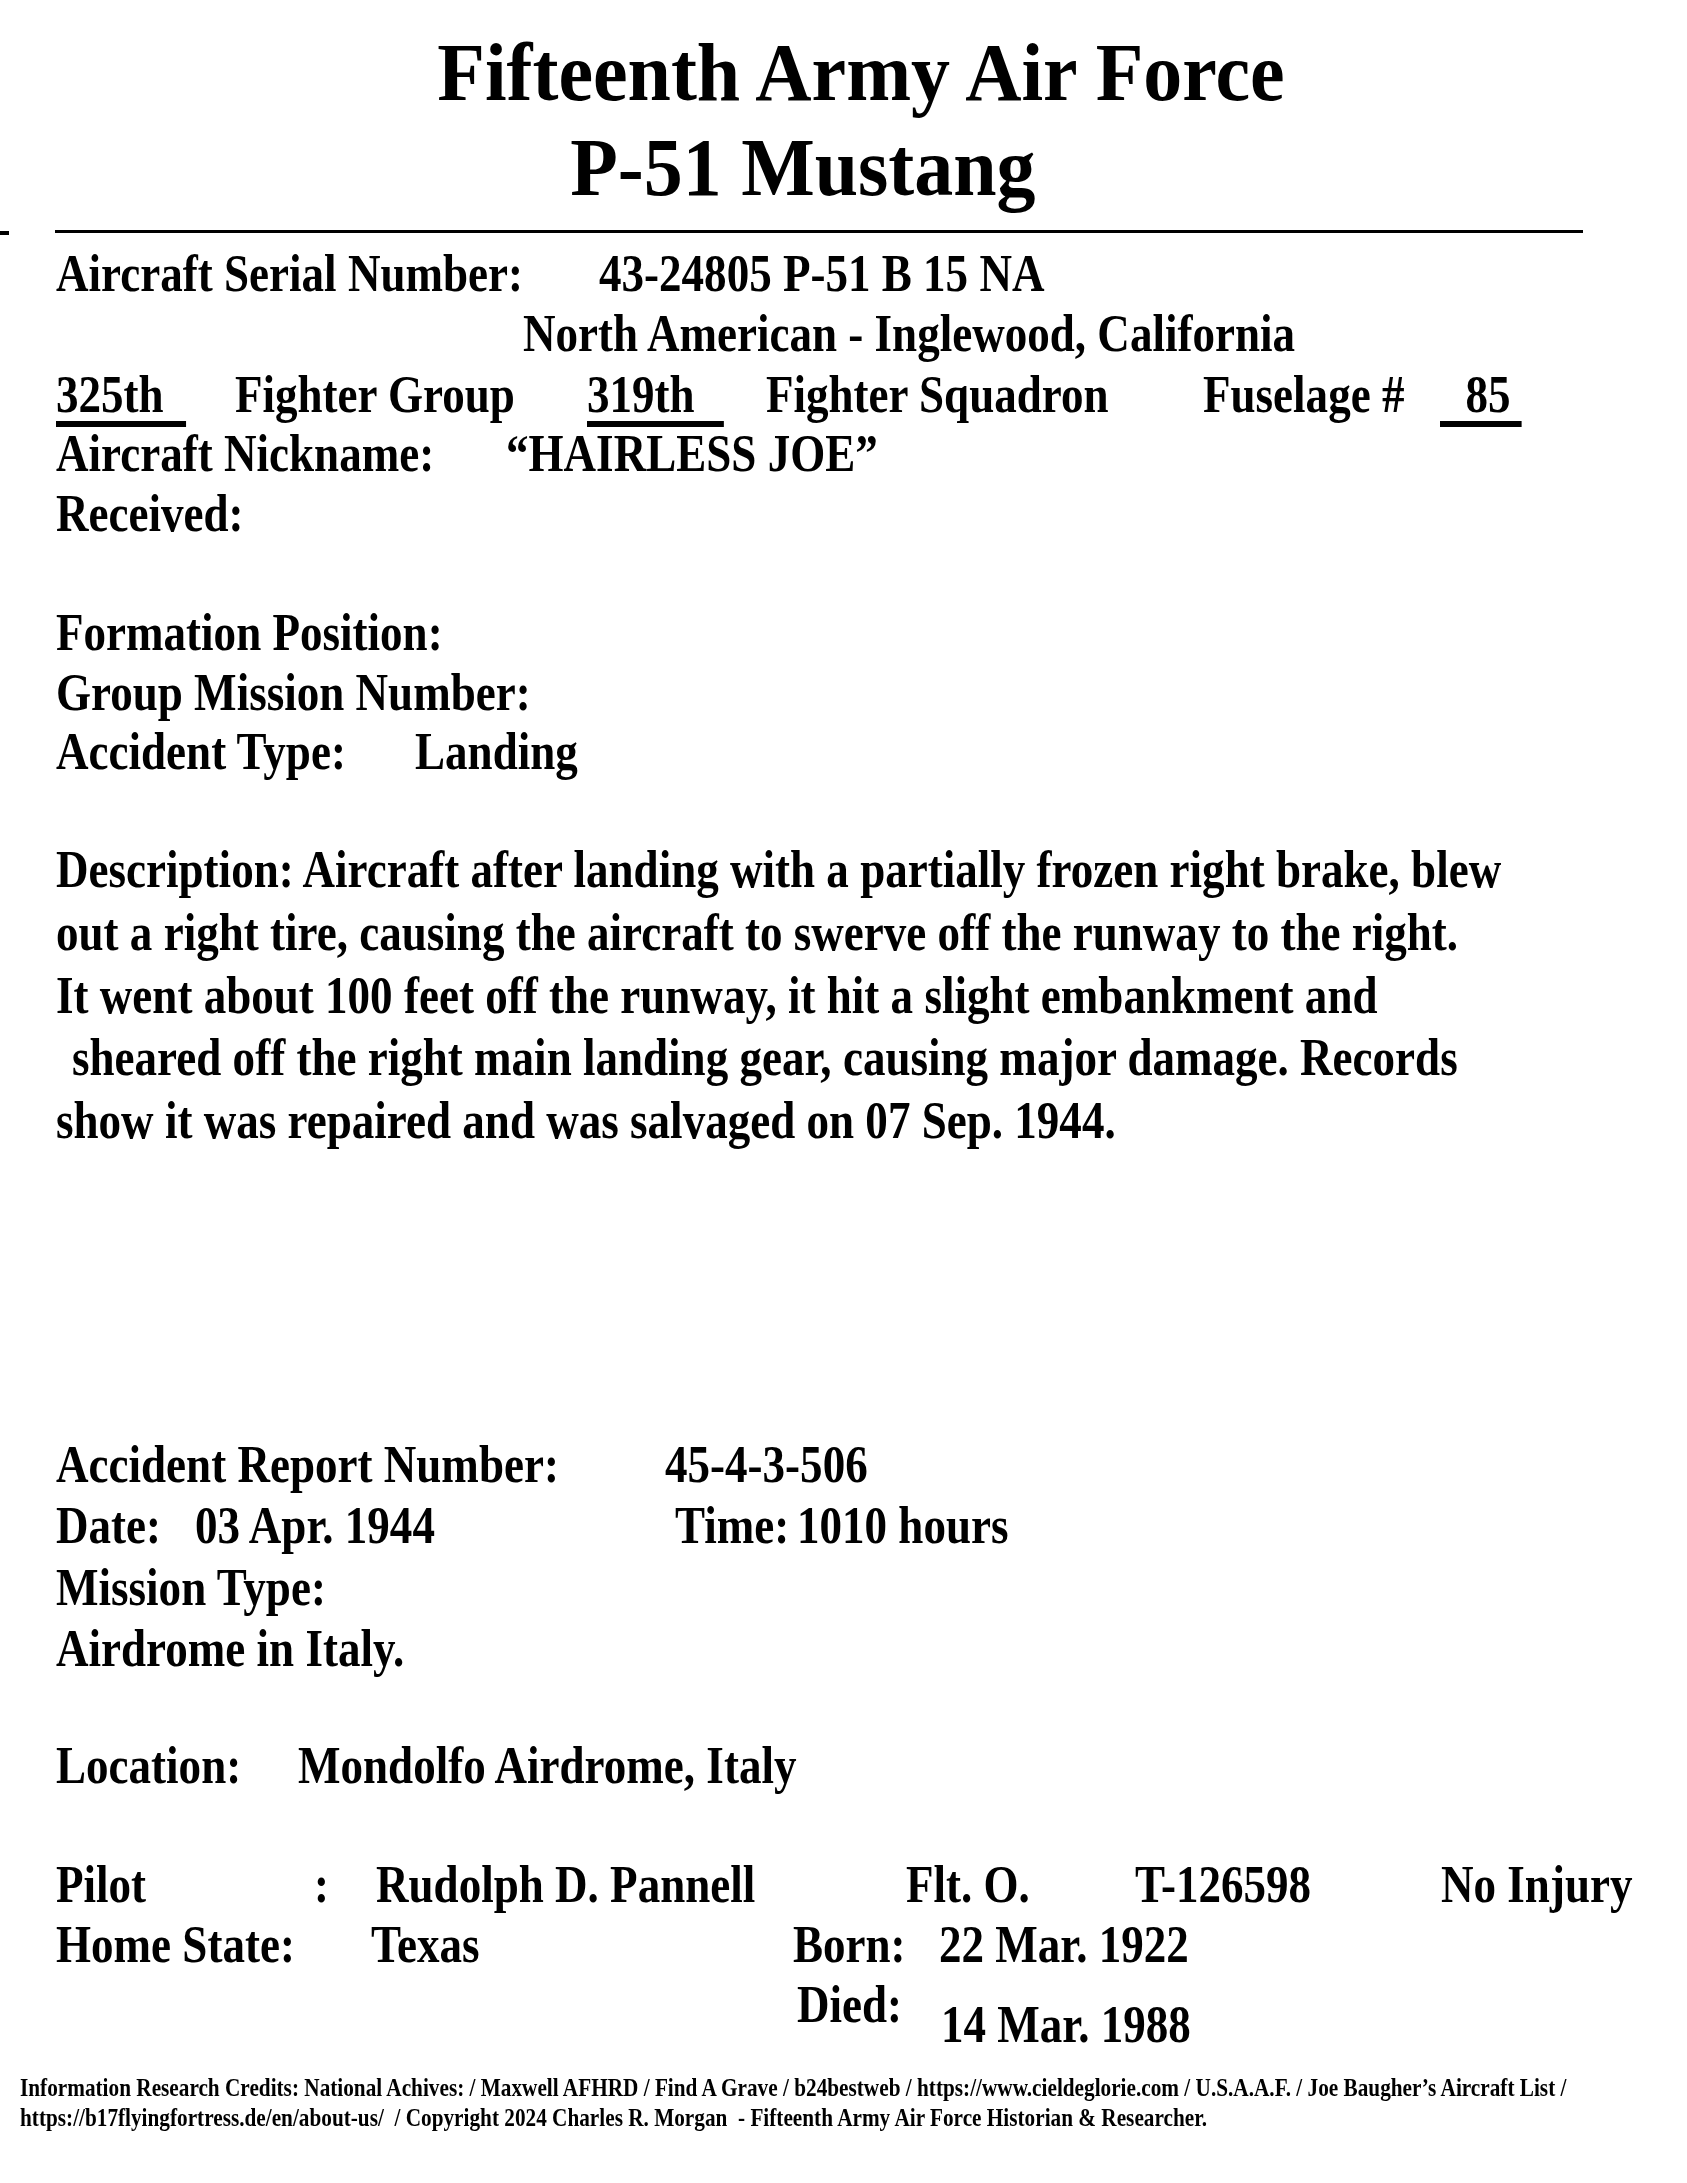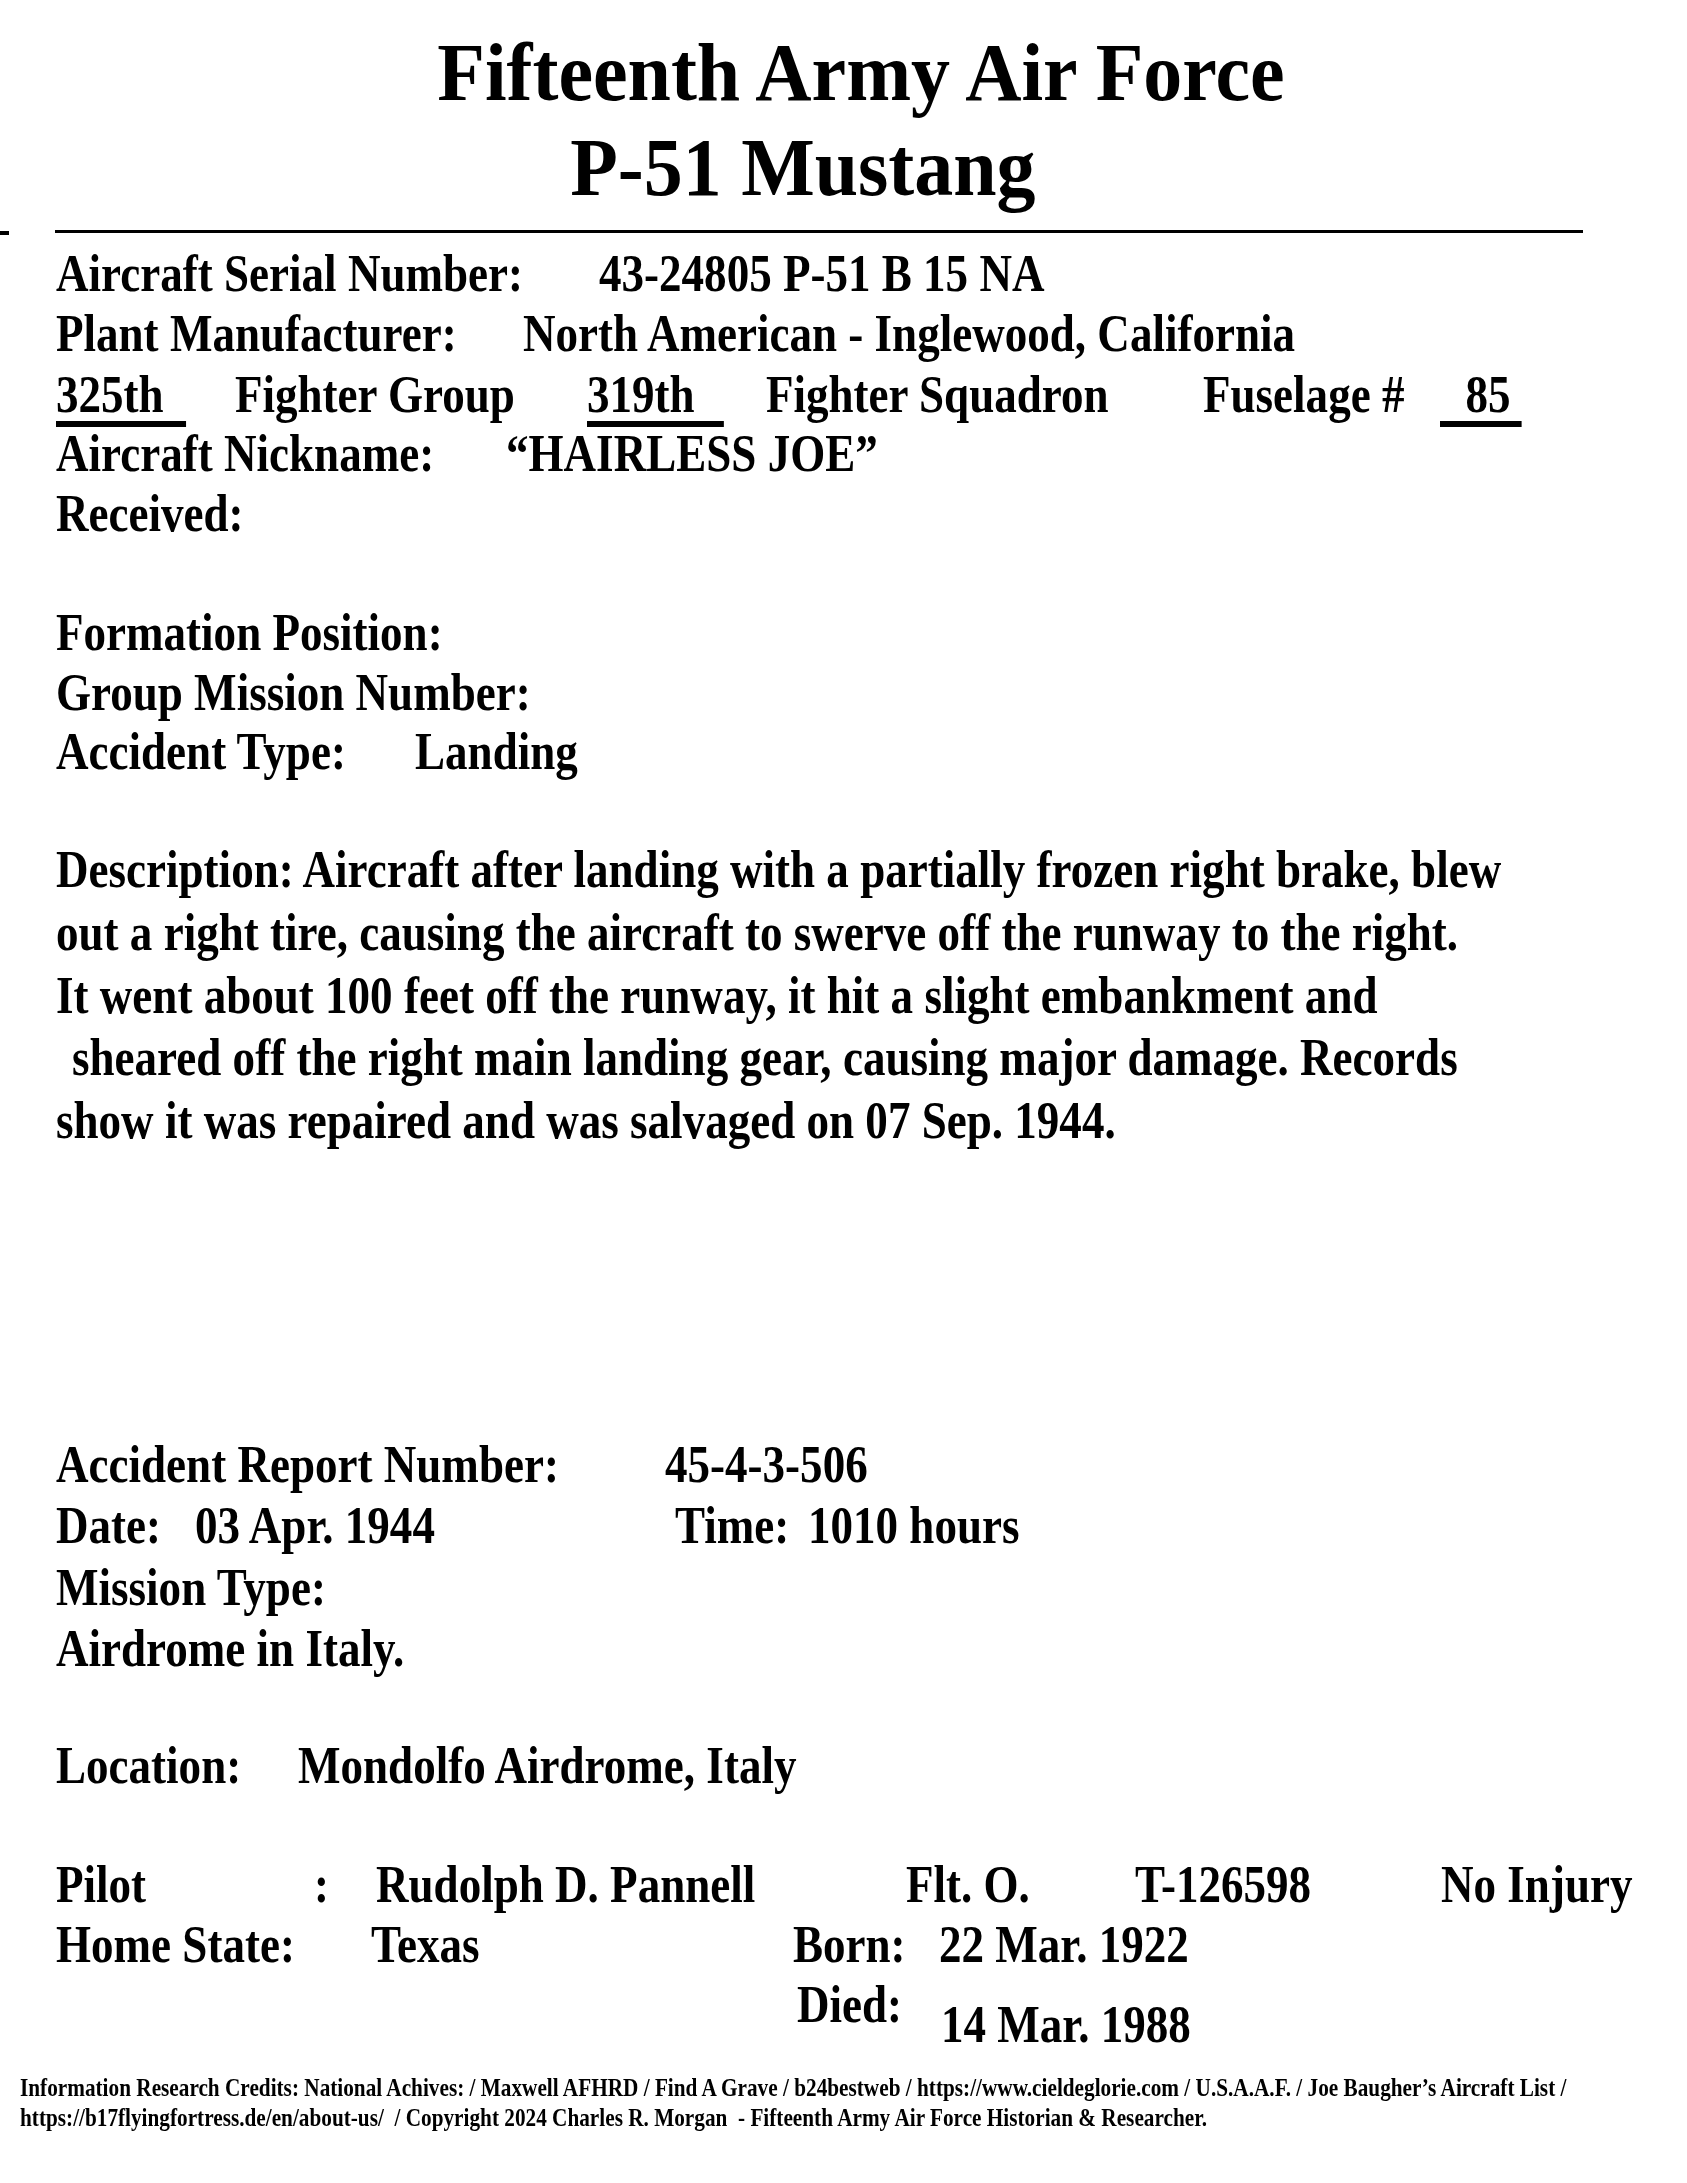--- a/index.html
+++ b/index.html
@@ -27,21 +27,20 @@
 
   <div class="rule" style="top:230px;left:55px;width:1528px;height:3.3px;"></div>
   <div class="rule" style="top:231px;left:0px;width:8.6px;height:4px;"></div>
 
   <div class="line" style="top:247px;">
     <span class="seg" style="left:56px;"><span class="tx">Aircraft Serial Number:</span></span>
     <span class="seg" style="left:599px;"><span class="tx">43-24805 P-51 B 15 NA</span></span>
   </div>
 
   <div class="line" style="top:307px;">
-    <span class="seg" style="left:56px;"><span class="tx">Plant Manufacturer:</span></span>
     <span class="seg" style="left:523px;"><span class="tx">North American - Inglewood, California</span></span>
   </div>
 
   <div class="line" style="top:368px;">
     <span class="seg u" style="left:56px;"><span class="tx" style="padding-right:26.5px;">325th</span></span>
     <span class="seg" style="left:235px;"><span class="tx">Fighter Group</span></span>
     <span class="seg u" style="left:587px;"><span class="tx" style="padding-right:34px;">319th</span></span>
     <span class="seg" style="left:766px;"><span class="tx">Fighter Squadron</span></span>
     <span class="seg" style="left:1203px;"><span class="tx">Fuselage #</span></span>
     <span class="seg u" style="left:1440px;"><span class="tx" style="padding-left:30px;padding-right:13.2px;">85</span></span>
@@ -88,21 +87,21 @@
 
   <div class="line" style="top:1438px;">
     <span class="seg" style="left:56px;"><span class="tx">Accident Report Number:</span></span>
     <span class="seg" style="left:665px;"><span class="tx">45-4-3-506</span></span>
   </div>
 
   <div class="line" style="top:1499px;">
     <span class="seg" style="left:56px;"><span class="tx">Date:</span></span>
     <span class="seg" style="left:195px;"><span class="tx">03 Apr. 1944</span></span>
     <span class="seg" style="left:675px;"><span class="tx">Time:</span></span>
-    <span class="seg" style="left:797px;margin-left:11px;"><span class="tx">1010 hours</span></span>
+    <span class="seg" style="left:797px;"><span class="tx">1010 hours</span></span>
   </div>
 
   <div class="line" style="top:1561px;">
     <span class="seg" style="left:56px;"><span class="tx">Mission Type:</span></span>
   </div>
   <div class="line" style="top:1622px;">
     <span class="seg" style="left:56px;"><span class="tx">Airdrome in Italy.</span></span>
   </div>
 
   <div class="line" style="top:1739px;">

